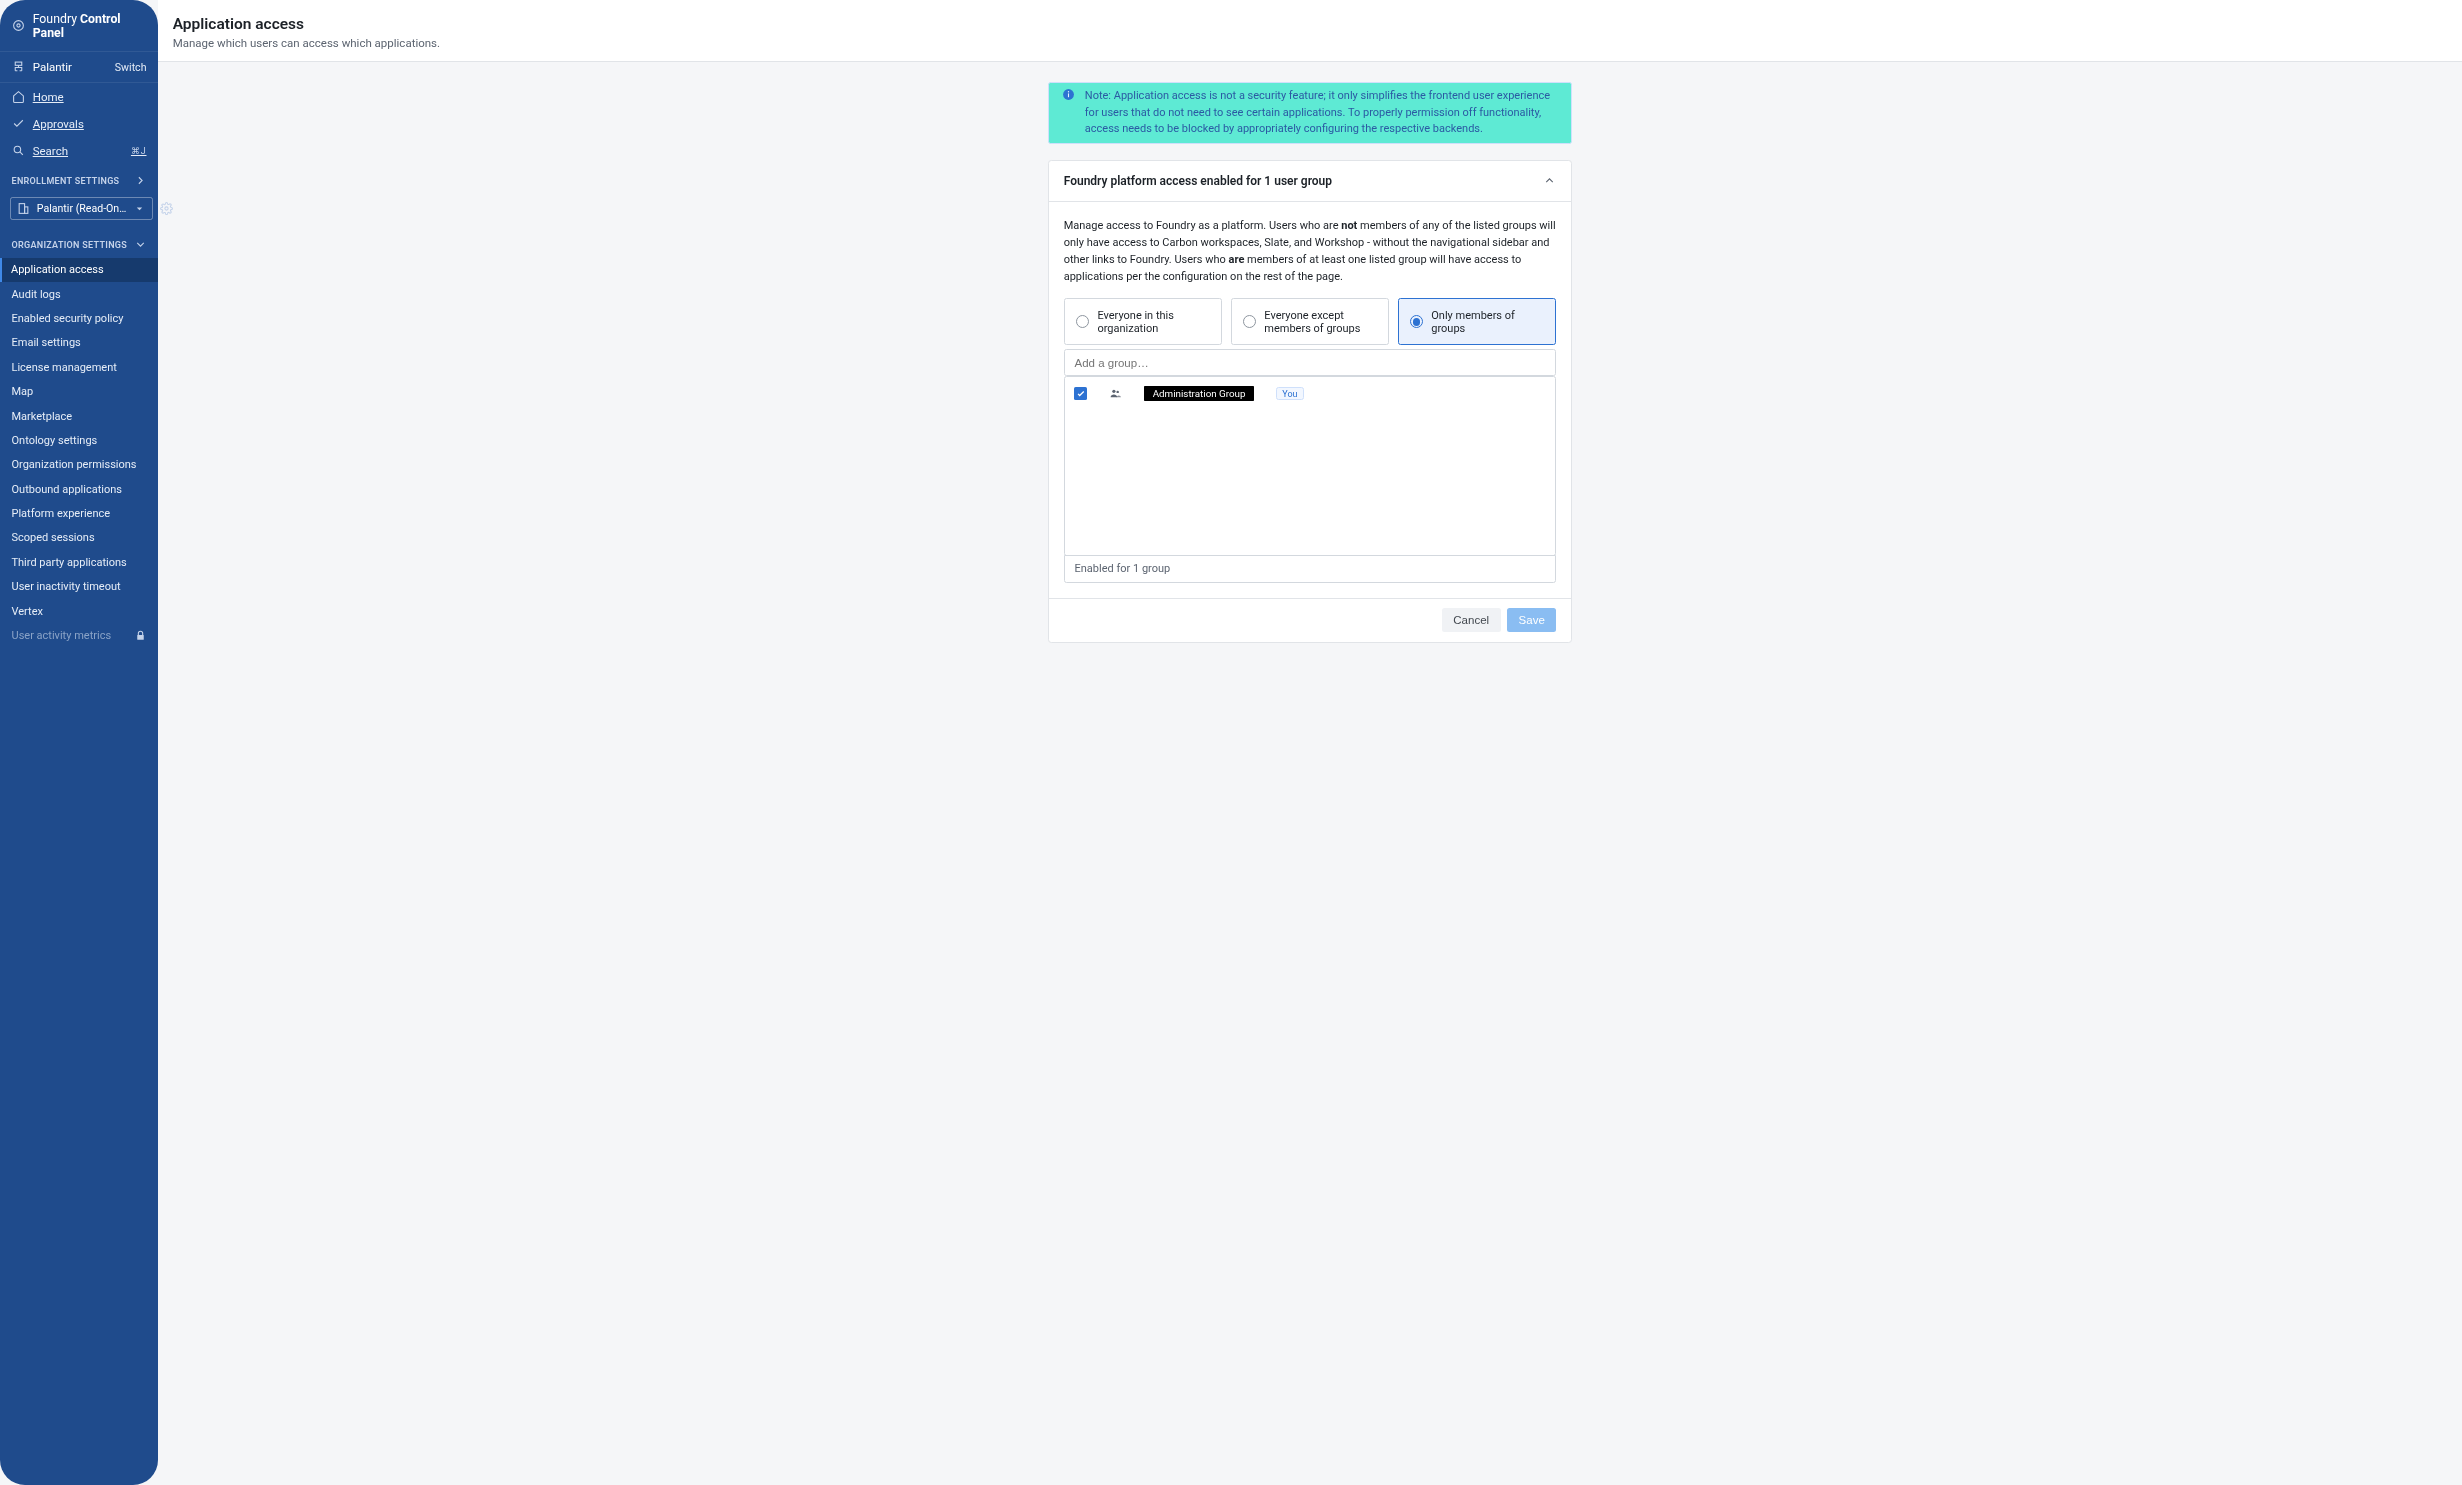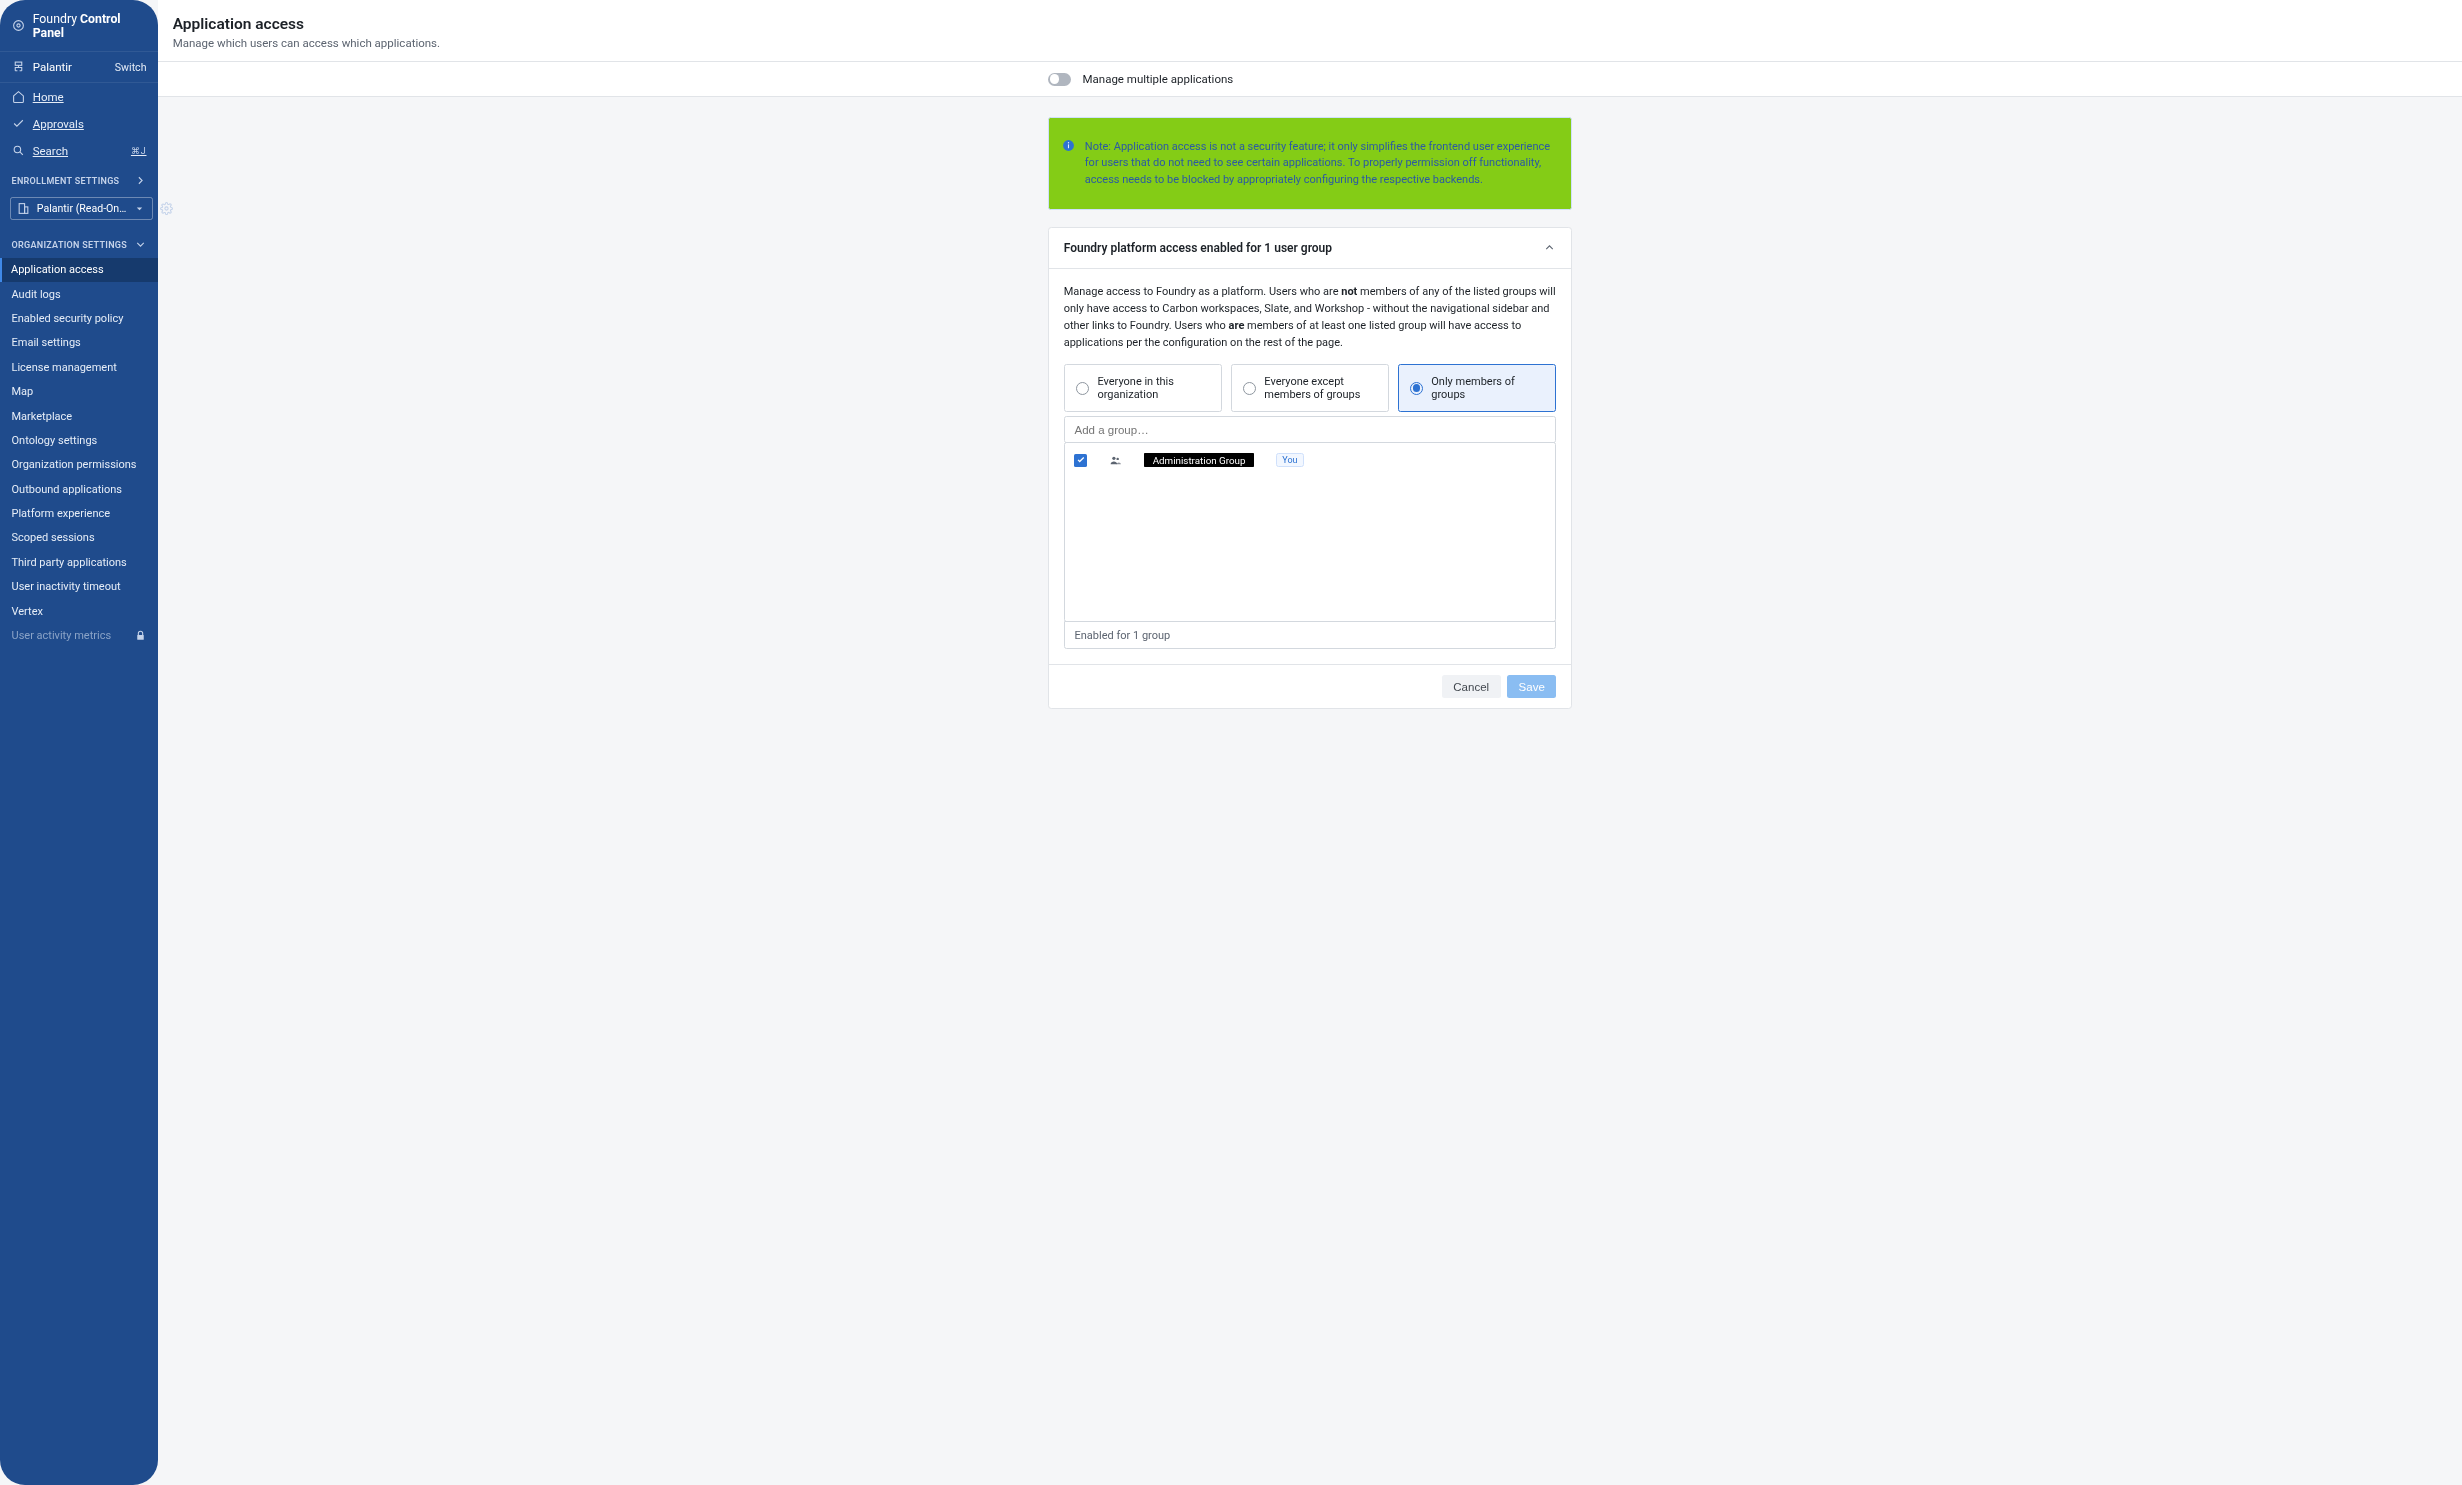--- a/index.html
+++ b/index.html
@@ -143,24 +143,24 @@
       padding: 19.6px 14.7px;
       display:flex;
       justify-content:center;
     }
     .content-inner {
       width:100%;
       max-width: 524px;
     }
 
     .info-banner {
-      background: #84cc16;
+      background: #5eead4;
       border: 0.8px solid #cfe0fb;
       border-radius: 2.5px;
-      padding: 21px 13px;
+      padding: 5px 13px;
       display:flex;
       gap:9.8px;
       margin-bottom: 16.4px;
     }
     .info-banner .info-icon-holder { color:#2d72d2; flex-shrink:0; }
     .info-banner .msg { font-size: 11px; color:#2b5aa3; line-height:1.5; }
 
     .panel {
       background:#fff;
       border:0.8px solid #e1e4e8;
@@ -455,26 +455,20 @@
           </span>
       </li>
     </ul>
   </aside>
 
   <main class="main">
     <div class="header">
       <div class="header-top">
         <h1>Application access</h1>
         <p>Manage which users can access which applications.</p>
-      </div>
-      <div class="header-toggle">
-        <div class="header-toggle-inner">
-          <span class="toggle-pill"></span>
-          <span>Manage multiple applications</span>
-        </div>
       </div>
     </div>
 
     <div class="content-area">
       <div class="content-inner">
         <div class="info-banner">
           <span class="info-icon-holder">
             <svg width="13" height="13" viewBox="0 0 24 24" fill="currentColor">
                 <circle cx="12" cy="12" r="10"></circle>
                 <rect x="11" y="10" width="2" height="7" fill="#e5efff"></rect>

